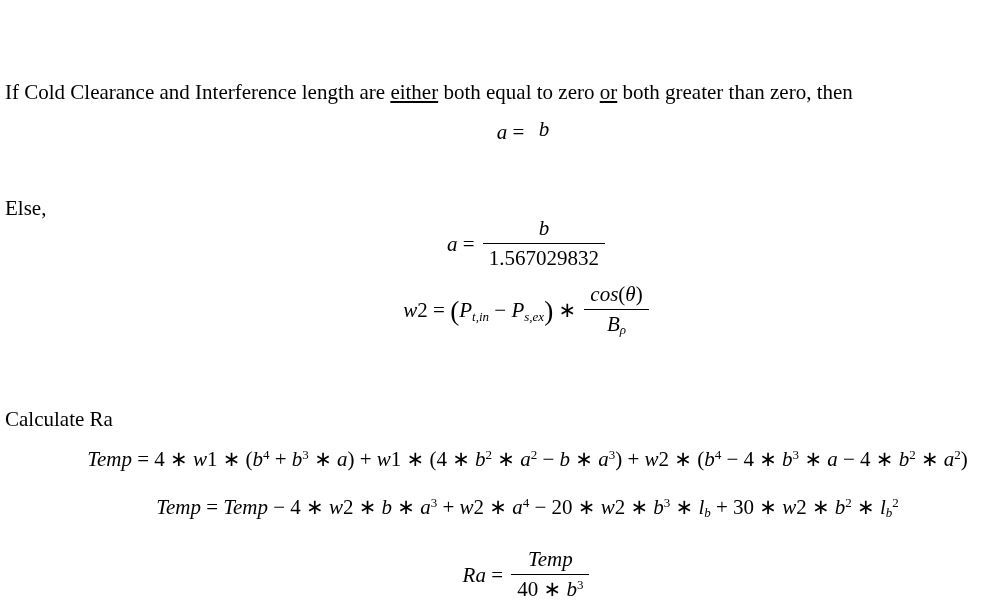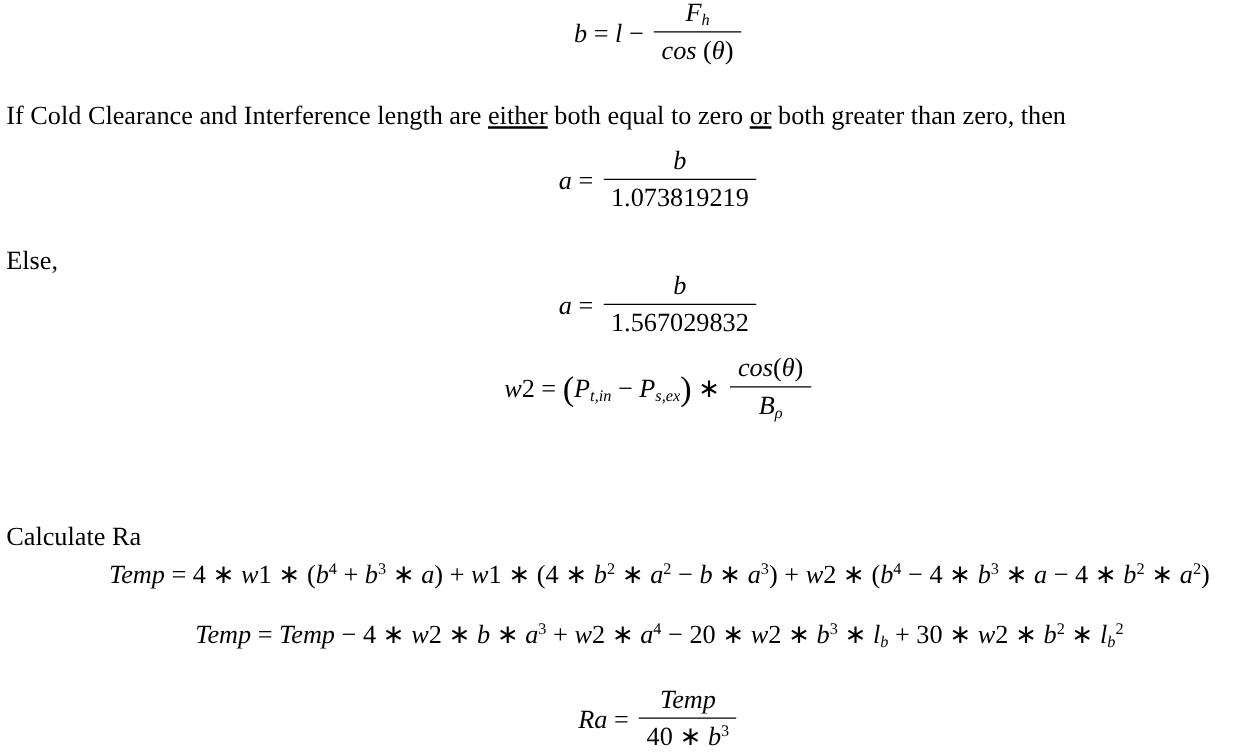--- a/index.html
+++ b/index.html
@@ -44,34 +44,33 @@
   .fnum { display: block; padding: 0 6px 3px; line-height: 1.1; }
   .fden { display: block; border-top: 1.5px solid #000; padding: 3px 6px 0; line-height: 1.1; }
   .bigp { font-size: 1.3em; font-style: normal; vertical-align: -0.1em; }
   .und  { text-decoration: underline; text-underline-offset: 2px; }
 </style>
 </head>
 <body>
 
 <div class="page">
 
-  <div class="mline" style="top: 2px;"><span class="var">b</span><span class="op"> = </span><span class="var">l</span><span class="op"> − </span><span class="frac"><span class="fnum"><span class="var">F</span><sub>h</sub></span><span class="fden"><span class="var">cos</span><span class="num"> (</span><span class="var">θ</span><span class="num">)</span></span></span></div>
 
   <div class="para" style="top: 80px;"><span>If Cold Clearance and Interference length are </span><span class="und">either</span><span> both equal to zero </span><span class="und">or</span><span> both greater than zero, then</span></div>
 
-  <div class="mline" style="top: 120px;"><span class="var">a</span><span class="op"> = </span><span class="frac"><span class="fnum"><span class="var">b</span></span><span class="fden"><span class="num">1.073819219</span></span></span></div>
+  <div class="mline" style="top: 120px;"><span class="var">a</span><span class="op"> = </span><span class="frac"><span class="fnum"><span class="var">b</span></span></span></div>
 
   <div class="para" style="top: 196px;">Else,</div>
 
   <div class="mline" style="top: 220px;"><span class="var">a</span><span class="op"> = </span><span class="frac"><span class="fnum"><span class="var">b</span></span><span class="fden"><span class="num">1.567029832</span></span></span></div>
 
   <div class="mline" style="top: 286px;"><span class="var">w</span><span class="num">2</span><span class="op"> = </span><span class="bigp">(</span><span class="var">P</span><sub>t,in</sub><span class="op"> − </span><span class="var">P</span><sub>s,ex</sub><span class="bigp">)</span><span class="op"> ∗ </span><span class="frac"><span class="fnum"><span class="var">cos</span><span class="num">(</span><span class="var">θ</span><span class="num">)</span></span><span class="fden"><span class="var">B</span><sub>ρ</sub></span></span></div>
 
 
-  <div class="para" style="top: 417px;">Calculate Ra</div>
+  <div class="para" style="top: 407px;">Calculate Ra</div>
 
   <div class="mline" style="top: 447px;"><span class="var">Temp</span><span class="op"> = </span><span class="num">4</span><span class="op"> ∗ </span><span class="var">w</span><span class="num">1</span><span class="op"> ∗ </span><span class="num">(</span><span class="var">b</span><sup>4</sup><span class="op"> + </span><span class="var">b</span><sup>3</sup><span class="op"> ∗ </span><span class="var">a</span><span class="num">)</span><span class="op"> + </span><span class="var">w</span><span class="num">1</span><span class="op"> ∗ </span><span class="num">(4</span><span class="op"> ∗ </span><span class="var">b</span><sup>2</sup><span class="op"> ∗ </span><span class="var">a</span><sup>2</sup><span class="op"> − </span><span class="var">b</span><span class="op"> ∗ </span><span class="var">a</span><sup>3</sup><span class="num">)</span><span class="op"> + </span><span class="var">w</span><span class="num">2</span><span class="op"> ∗ </span><span class="num">(</span><span class="var">b</span><sup>4</sup><span class="op"> − </span><span class="num">4</span><span class="op"> ∗ </span><span class="var">b</span><sup>3</sup><span class="op"> ∗ </span><span class="var">a</span><span class="op"> − </span><span class="num">4</span><span class="op"> ∗ </span><span class="var">b</span><sup>2</sup><span class="op"> ∗ </span><span class="var">a</span><sup>2</sup><span class="num">)</span></div>
 
   <div class="mline" style="top: 495px;"><span class="var">Temp</span><span class="op"> = </span><span class="var">Temp</span><span class="op"> − </span><span class="num">4</span><span class="op"> ∗ </span><span class="var">w</span><span class="num">2</span><span class="op"> ∗ </span><span class="var">b</span><span class="op"> ∗ </span><span class="var">a</span><sup>3</sup><span class="op"> + </span><span class="var">w</span><span class="num">2</span><span class="op"> ∗ </span><span class="var">a</span><sup>4</sup><span class="op"> − </span><span class="num">20</span><span class="op"> ∗ </span><span class="var">w</span><span class="num">2</span><span class="op"> ∗ </span><span class="var">b</span><sup>3</sup><span class="op"> ∗ </span><span class="var">l</span><sub>b</sub><span class="op"> + </span><span class="num">30</span><span class="op"> ∗ </span><span class="var">w</span><span class="num">2</span><span class="op"> ∗ </span><span class="var">b</span><sup>2</sup><span class="op"> ∗ </span><span class="var">l</span><sub>b</sub><sup>2</sup></div>
 
   <div class="mline" style="top: 551px;"><span class="var">Ra</span><span class="op"> = </span><span class="frac"><span class="fnum"><span class="var">Temp</span></span><span class="fden"><span class="num">40</span><span class="op"> ∗ </span><span class="var">b</span><sup>3</sup></span></span></div>
 
 </div>
 
 </body></html>

